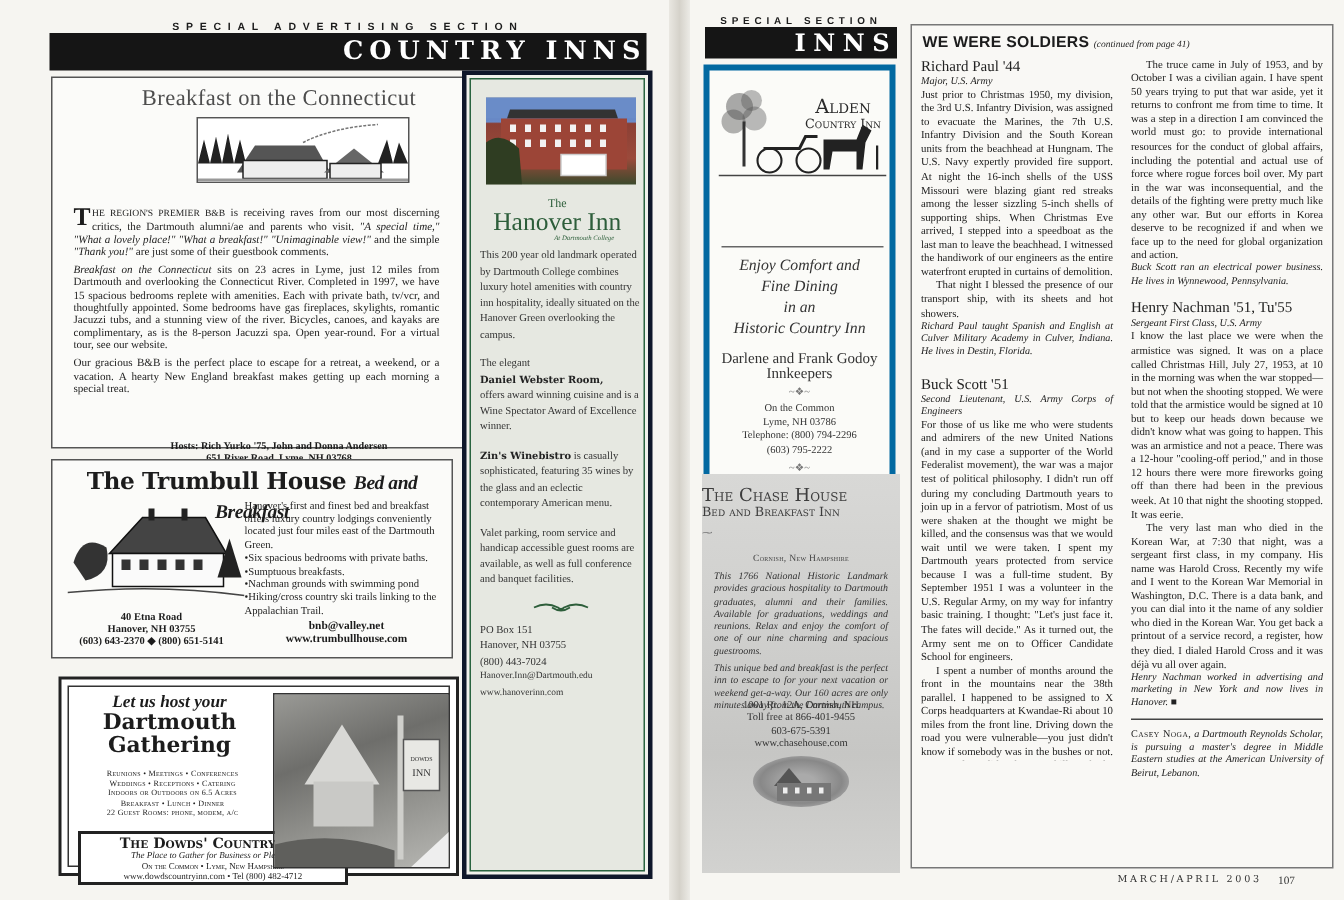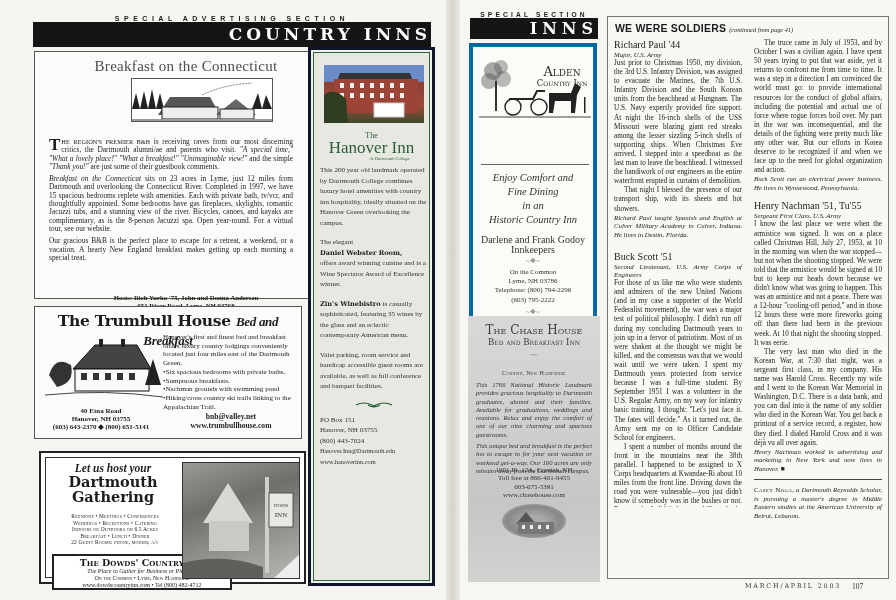--- a/index.html
+++ b/index.html
@@ -60,21 +60,21 @@
 #alden-name{position:absolute;left:54px;top:18px;width:70px;text-align:center;font-family:"DejaVu Serif",serif;color:#2a2a2a}
 #alden-name .a{font-size:13px;font-variant:small-caps;line-height:13px}
 #alden-name .ci{font-size:8.5px;font-variant:small-caps;line-height:10px}
 #alden-rule{position:absolute;left:8px;top:117px;width:108px;border-top:1px solid #666}
 #alden-body{position:absolute;left:0;top:124px;width:100%;text-align:center;color:#333}
 #alden-body .tag{font-style:italic;font-size:10.5px;line-height:14px}
 #alden-body .keep{font-size:10px;line-height:9.5px;margin-top:8px}
 #alden-body .addr{font-size:7px;line-height:9.2px;margin-top:4px}
 .orn{font-size:7px;color:#777;margin:3px 0}
 #chase{position:absolute;left:468px;top:316px;width:132px;height:266px;background:linear-gradient(180deg,#d8d8d6 0%,#cfcfcd 40%,#c6c6c4 70%,#d2d2d0 100%);overflow:hidden}
-#chase-title{position:absolute;top:8px;width:100%;text-align:center;font-family:"DejaVu Serif",serif;font-variant:small-caps;color:#3d3d3d}
+#chase-title{position:absolute;top:8px;width:100%;font-family:"DejaVu Serif",serif;font-variant:small-caps;color:#3d3d3d}
 #chase-title .t1{font-size:12px;line-height:13px}
 #chase-title .t2{font-size:8.5px;line-height:11px}
 #chase-loc{position:absolute;top:53px;width:100%;text-align:center;font-size:6.4px;font-variant:small-caps;letter-spacing:.2px;color:#444}
 #chase-body{position:absolute;left:8px;top:65px;width:116px;font-style:italic;font-size:6.6px;line-height:8.3px;text-align:justify;color:#333}
 #chase-body p{margin-bottom:3px}
 #chase-addr{position:absolute;top:150px;width:100%;text-align:center;font-size:7px;line-height:8.4px;color:#333}
 #chase-img{position:absolute;left:34px;top:188px;width:64px;height:34px;border-radius:50%;background:radial-gradient(ellipse at center,#aaa 20%,#888 60%,#ccc 100%);overflow:hidden}
 #article{position:absolute;left:607px;top:16px;width:282px;height:563px;border:1px solid #777;background:#f9f8f5}
 #art-head{position:absolute;left:7px;top:5px;font-family:"Liberation Sans",sans-serif;font-weight:bold;font-size:10.5px;letter-spacing:.2px}
 #art-head .cont{font-family:"Liberation Serif",serif;font-weight:normal;font-style:italic;font-size:6.3px;letter-spacing:0;margin-left:3px}

